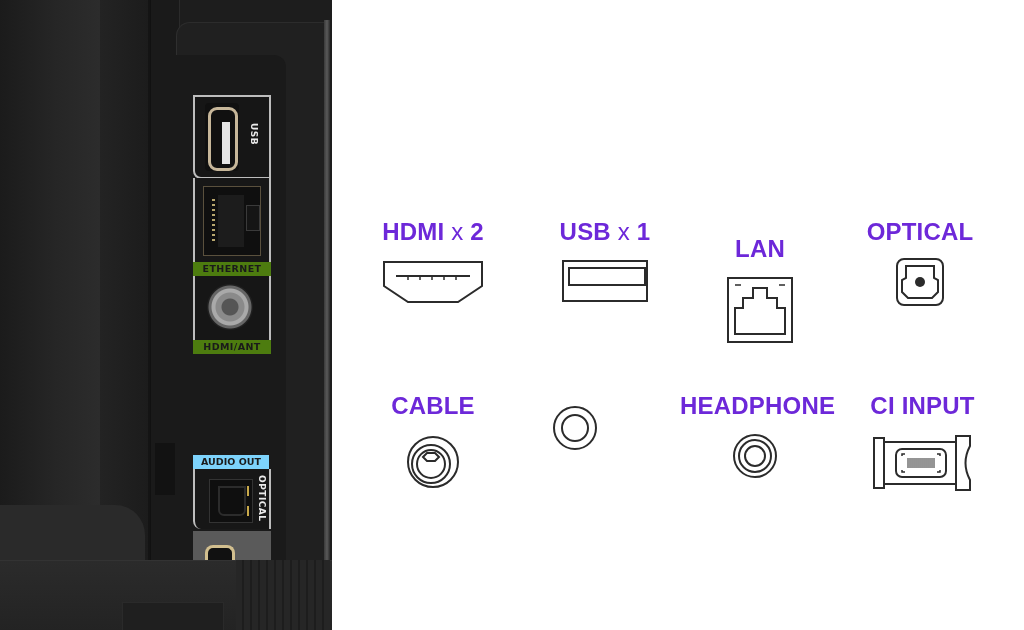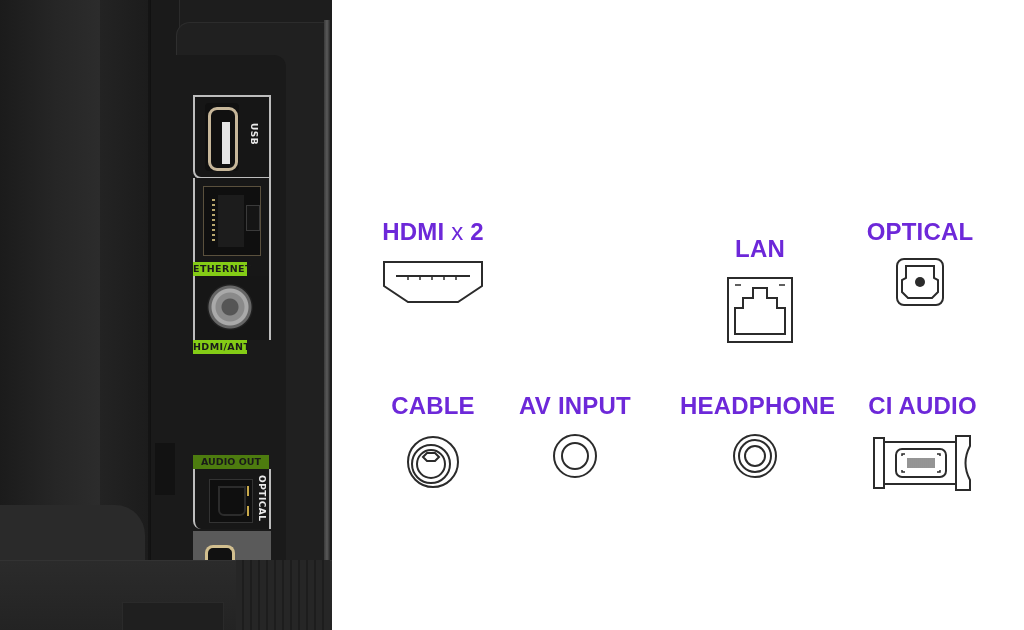--- a/index.html
+++ b/index.html
@@ -25,25 +25,25 @@
   .usb-box{position:absolute;left:193px;top:95px;width:74px;height:80px;border:2px solid #bdbdbd;border-radius:0 0 0 8px;background:#161616;}
   .usb-port{position:absolute;left:10px;top:6px;width:34px;height:68px;background:#101010;border-radius:4px;}
   .usb-shell{position:absolute;left:3px;top:4px;width:24px;height:58px;border:3px solid #c7b79a;border-radius:9px;}
   .usb-tongue{position:absolute;left:11px;top:12px;width:8px;height:42px;background:#e6e6e6;}
   .vlabel{position:absolute;color:#eaeaea;font-weight:bold;font-size:9px;letter-spacing:.5px;writing-mode:vertical-rl;font-family:"DejaVu Sans",sans-serif;}
   .eth-box{position:absolute;left:193px;top:178px;width:74px;height:98px;border-left:2px solid #bdbdbd;border-right:2px solid #bdbdbd;background:#171717;}
   .eth-port{position:absolute;left:8px;top:8px;width:56px;height:68px;background:#0f0f0f;border:1px solid #5a503d;}
   .eth-pins{position:absolute;left:8px;top:12px;width:3px;height:44px;background:repeating-linear-gradient(180deg,#b9a76e 0 2px,transparent 2px 5px);}
   .eth-inner{position:absolute;left:14px;top:8px;width:26px;height:52px;background:#1c1c1c;}
   .eth-notch{position:absolute;right:0;top:18px;width:12px;height:24px;background:#151515;border:1px solid #3a3a3a;}
-  .label-band{position:absolute;left:193px;width:54px;height:14px;background:#84cc16;color:#1a1a1a;font-weight:bold;font-size:9.5px;
+  .label-band{position:absolute;left:193px;width:78px;height:14px;background:#4d7c0f;color:#1a1a1a;font-weight:bold;font-size:9.5px;
     text-align:center;line-height:14px;letter-spacing:.4px;font-family:"DejaVu Sans",sans-serif;}
   .coax-box{position:absolute;left:193px;top:276px;width:74px;height:64px;border-left:2px solid #bdbdbd;border-right:2px solid #bdbdbd;background:#161616;}
   .coax{position:absolute;left:12px;top:8px;width:46px;height:46px;border-radius:50%;background:radial-gradient(circle,#555 0 8px,#8a8a8a 9px 14px,#a9a9a9 15px 18px,#666 19px 21px,#202020 22px);}
-  .audio-band{position:absolute;left:193px;top:455px;width:76px;height:14px;background:#4d7c0f;color:#1a1a1a;font-weight:bold;font-size:9.5px;text-align:center;line-height:14px;font-family:"DejaVu Sans",sans-serif;}
+  .audio-band{position:absolute;left:193px;top:455px;width:76px;height:14px;background:#7dd3fc;color:#1a1a1a;font-weight:bold;font-size:9.5px;text-align:center;line-height:14px;font-family:"DejaVu Sans",sans-serif;}
   .opt-box{position:absolute;left:193px;top:469px;width:74px;height:60px;border-left:2px solid #bdbdbd;border-right:2px solid #bdbdbd;background:#171717;border-radius:0 0 0 8px;}
   .opt-port{position:absolute;left:14px;top:10px;width:42px;height:42px;background:#0f0f0f;border:1px solid #333;}
   .opt-shape{position:absolute;left:8px;top:6px;width:24px;height:26px;border:2px solid #2c2c2c;border-radius:0 0 6px 6px;}
   .opt-gold{position:absolute;right:3px;width:2px;height:10px;background:#c9a94a;}
   .hdmi-box{position:absolute;left:193px;top:531px;width:78px;height:40px;background:#5a5a5a;}
   .hdmi-port{position:absolute;left:12px;top:14px;width:24px;height:30px;border:3px solid #d2bf8f;border-bottom:none;border-radius:8px 8px 0 0;background:#111;}
 
   
   .grid{position:absolute;left:360px;top:0;width:664px;height:630px;}
   .cell{position:absolute;text-align:center;}
@@ -118,20 +118,29 @@
       <g stroke="#2b2b2b" stroke-width="1.5">
         <line x1="30" y1="18" x2="30" y2="22"></line>
           <line x1="42" y1="18" x2="42" y2="22"></line>
           <line x1="54" y1="18" x2="54" y2="22"></line>
         <line x1="66" y1="18" x2="66" y2="22"></line>
           <line x1="78" y1="18" x2="78" y2="22"></line>
       </g>
     </svg>
   </div>
 
+  <div class="cell" style="left:195px;top:218px;width:100px;">
+    <span class="cell-label">
+      <span>USB</span><span class="x"> x </span><span>1</span>
+    </span>
+    <svg width="90" height="46" viewBox="0 0 90 46" style="margin-top:12px;">
+      <rect x="3" y="3" width="84" height="40" fill="none" stroke="#2b2b2b" stroke-width="2"></rect>
+      <rect x="9" y="10" width="76" height="17" fill="none" stroke="#2b2b2b" stroke-width="2"></rect>
+    </svg>
+  </div>
 
   <div class="cell" style="left:360px;top:218px;width:80px;margin-top:17px;">
     <span class="cell-label">LAN</span>
     <svg width="70" height="70" viewBox="0 0 70 70" style="margin-top:12px;">
       <rect x="3" y="3" width="64" height="64" fill="none" stroke="#2b2b2b" stroke-width="2"></rect>
       <line x1="10" y1="10" x2="16" y2="10" stroke="#2b2b2b" stroke-width="1.5"></line>
       <line x1="54" y1="10" x2="60" y2="10" stroke="#2b2b2b" stroke-width="1.5"></line>
       <path d="M10 59 V33 H18 V23 H28 V13 H42 V23 H52 V33 H60 V59 Z" fill="none" stroke="#2b2b2b" stroke-width="2"></path>
     </svg>
   </div>
@@ -149,38 +158,37 @@
     <span class="cell-label">CABLE</span>
     <svg width="56" height="56" viewBox="0 0 56 56" style="margin-top:14px;">
       <circle cx="28" cy="28" r="25" fill="none" stroke="#2b2b2b" stroke-width="2"></circle>
       <circle cx="26" cy="30" r="19" fill="none" stroke="#2b2b2b" stroke-width="2"></circle>
       <circle cx="26" cy="30" r="14" fill="none" stroke="#2b2b2b" stroke-width="2"></circle>
       <path d="M18 23 L22 19 H30 L34 23 L30 27 H22 Z" fill="none" stroke="#2b2b2b" stroke-width="2"></path>
     </svg>
   </div>
 
   <div class="cell" style="left:155px;top:392px;width:120px;">
-    <span class="cell-label">AV INPUT</span>
     <svg width="48" height="48" viewBox="0 0 48 48" style="margin-top:12px;">
       <circle cx="24" cy="24" r="21" fill="none" stroke="#2b2b2b" stroke-width="2"></circle>
       <circle cx="24" cy="24" r="13" fill="none" stroke="#2b2b2b" stroke-width="2"></circle>
     </svg>
   </div>
 
   <div class="cell" style="left:320px;top:392px;width:150px;">
     <span class="cell-label">HEADPHONE</span>
     <svg width="48" height="48" viewBox="0 0 48 48" style="margin-top:12px;">
       <circle cx="24" cy="24" r="21" fill="none" stroke="#2b2b2b" stroke-width="2"></circle>
       <circle cx="24" cy="24" r="16" fill="none" stroke="#2b2b2b" stroke-width="2"></circle>
       <circle cx="24" cy="24" r="10" fill="none" stroke="#2b2b2b" stroke-width="2"></circle>
     </svg>
   </div>
 
   <div class="cell" style="left:505px;top:392px;width:115px;">
-    <span class="cell-label">CI AUDIO</span>
+    <span class="cell-label">CI INPUT</span>
     <svg width="104" height="62" viewBox="0 0 104 62" style="margin-top:12px;">
       <rect x="3" y="6" width="10" height="50" fill="none" stroke="#2b2b2b" stroke-width="2"></rect>
       <rect x="13" y="10" width="72" height="42" fill="none" stroke="#2b2b2b" stroke-width="2"></rect>
       <path d="M85 4 H99 V14 Q90 31 99 48 V58 H85 Z" fill="none" stroke="#2b2b2b" stroke-width="2"></path>
       <rect x="25" y="17" width="50" height="28" rx="6" fill="none" stroke="#2b2b2b" stroke-width="2"></rect>
       <path d="M31 24 V22 H34 M66 22 H69 V24 M31 38 V40 H34 M66 40 H69 V38" fill="none" stroke="#2b2b2b" stroke-width="1.5"></path>
       <g stroke="#2b2b2b" stroke-width="1">
         <line x1="37" y1="26" x2="37" y2="36"></line>
           <line x1="39" y1="26" x2="39" y2="36"></line>
           <line x1="41" y1="26" x2="41" y2="36"></line>

